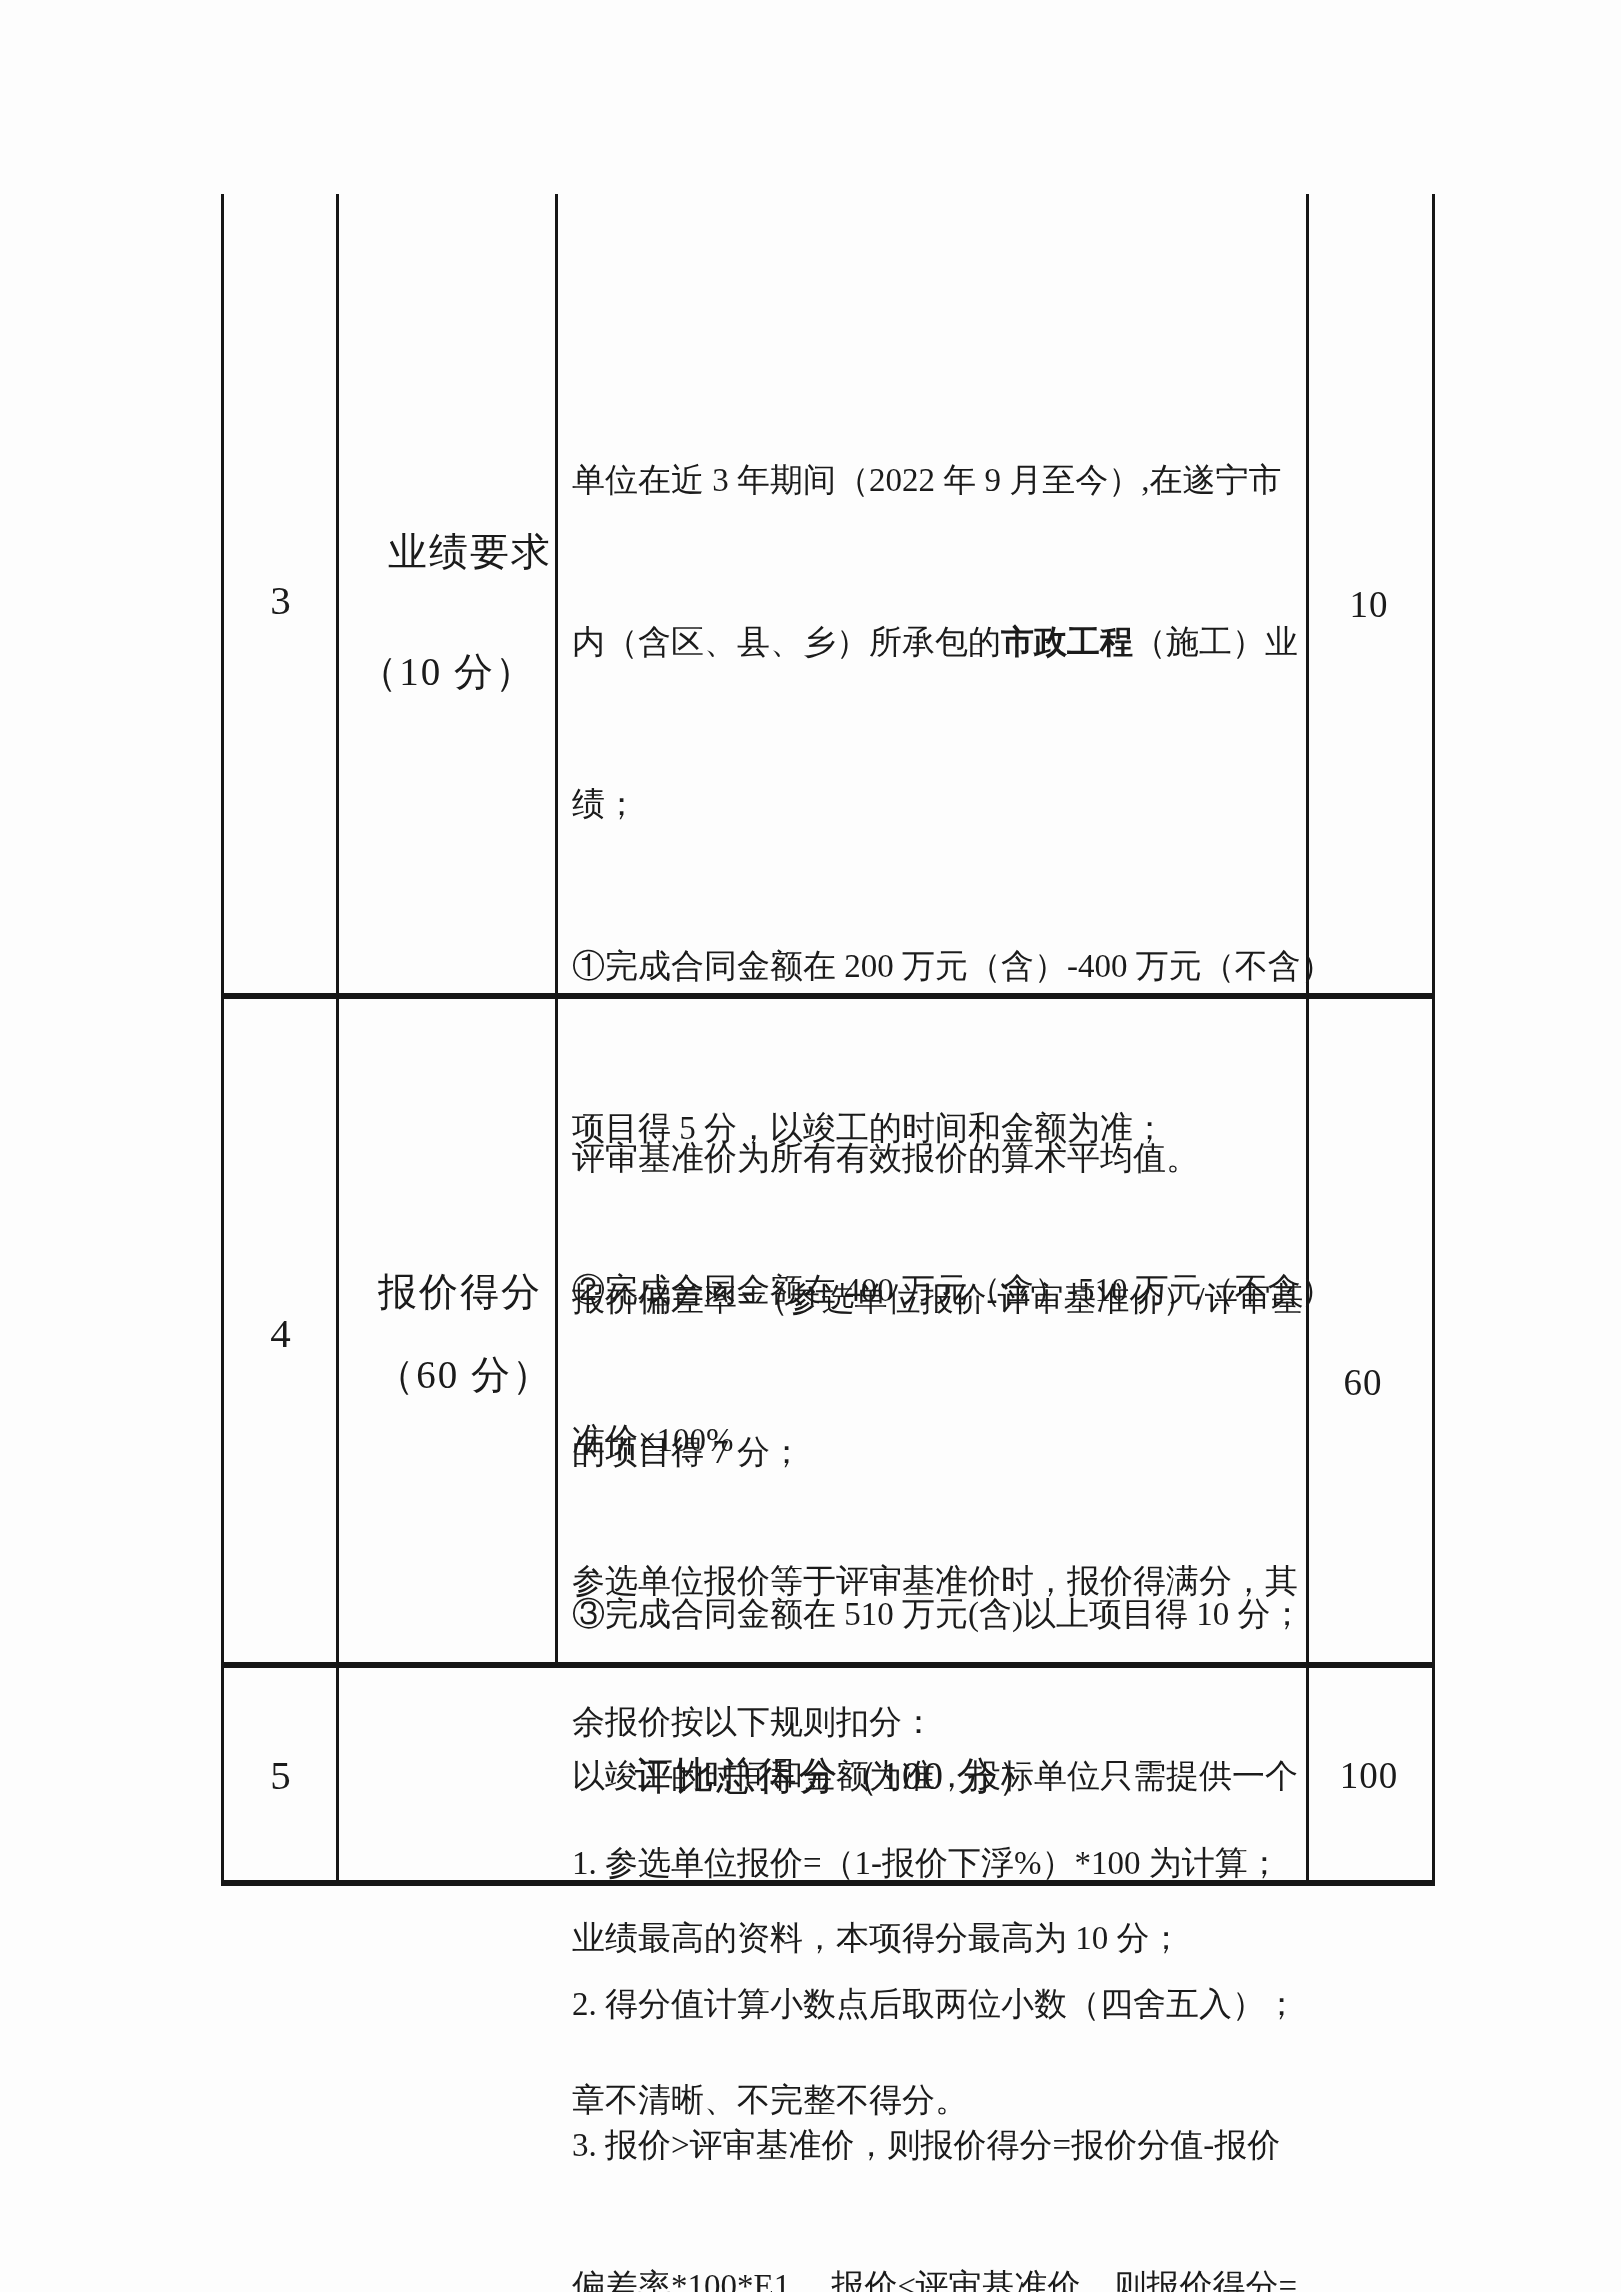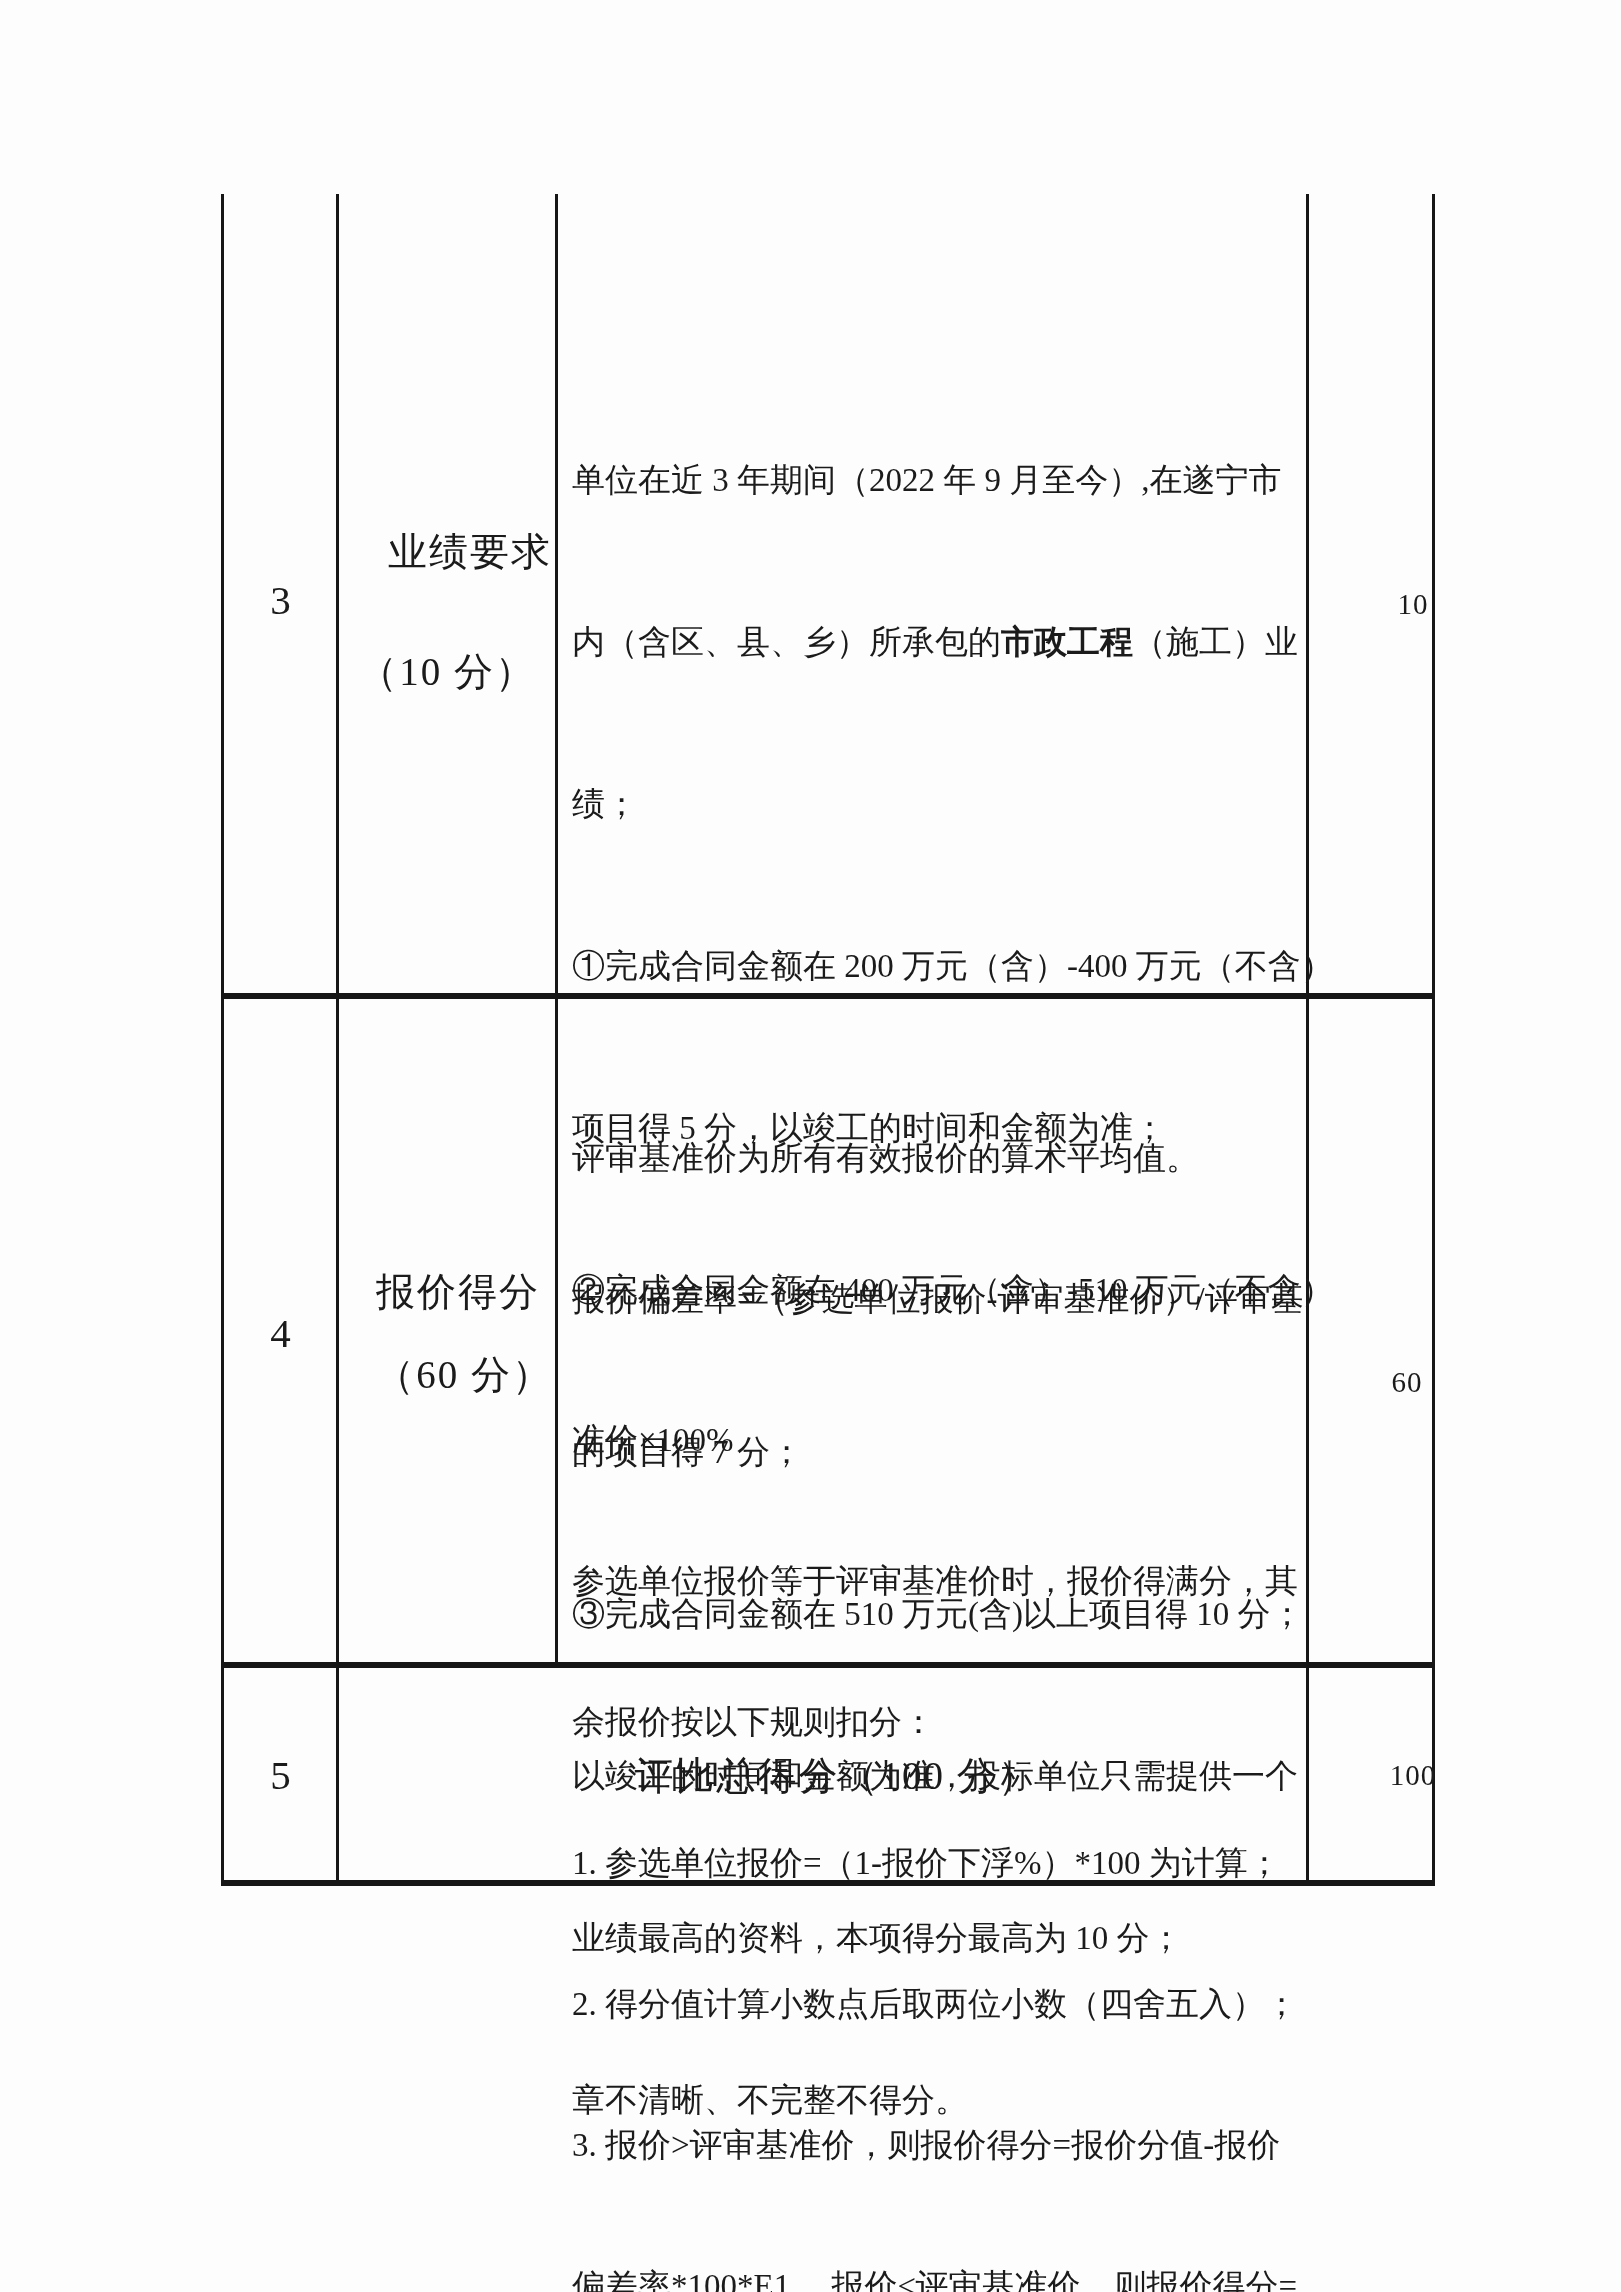--- a/index.html
+++ b/index.html
@@ -8,21 +8,21 @@
     width:1621px;height:2293px;
     background:#fdfdfd;
     font-family:"Liberation Serif","DejaVu Serif",serif;
     color:#1b1b1b;
     overflow:hidden;
   }
   .vline{position:absolute;width:2.9px;background:#161616;}
   .hline{position:absolute;height:5.9px;background:#161616;}
   .cell-center{position:absolute;text-align:center;}
   .num{font-size:41px;line-height:49px;}
-  .score{font-size:29px;line-height:49px;letter-spacing:1px;margin-left:44px;}
+  .score{font-size:37px;line-height:49px;letter-spacing:1px;}
   .crit{font-size:39px;line-height:45px;letter-spacing:2px;}
   .desc{position:absolute;left:572px;width:737px;font-size:33px;white-space:pre;}
   .desc3{top:345px;line-height:54px;}
   .desc4{top:1041px;line-height:47px;}
   .dline{height:inherit;}
   .b{font-weight:700;}
   .merged{font-size:39px;line-height:51px;letter-spacing:2px;padding-left:16px;}
 </style>
 </head>
 <body>
@@ -52,21 +52,21 @@
     <div class="dline">的项目得 7 分；</div>
     <div class="dline">③完成合同金额在 510 万元(含)以上项目得 10 分；</div>
     <div class="dline">以竣工的时间和金额为准，投标单位只需提供一个</div>
     <div class="dline">业绩最高的资料，本项得分最高为 10 分；</div>
     <div class="dline">章不清晰、不完整不得分。</div>
   </div>
 
   <div class="cell-center score" style="left:1306px;top:580px;width:126px;">10</div>
 
   <div class="cell-center num" style="left:221px;top:1309px;width:119px;">4</div>
-  <div class="cell-center crit" style="left:336px;top:1269px;width:244px;">报价得分</div>
+  <div class="cell-center crit" style="left:349px;top:1269px;width:222px;">报价得分</div>
   <div class="cell-center crit" style="left:336px;top:1352px;width:256px;">（60 分）</div>
 
   <div class="desc desc4">
     <div class="dline">评审基准价为所有有效报价的算术平均值。</div>
     <div class="dline">报价偏差率=（参选单位报价-评审基准价）/评审基</div>
     <div class="dline">准价×100%</div>
     <div class="dline">参选单位报价等于评审基准价时，报价得满分，其</div>
     <div class="dline">余报价按以下规则扣分：</div>
     <div class="dline">1. 参选单位报价=（1-报价下浮%）*100 为计算；</div>
     <div class="dline">2. 得分值计算小数点后取两位小数（四舍五入）；</div>

